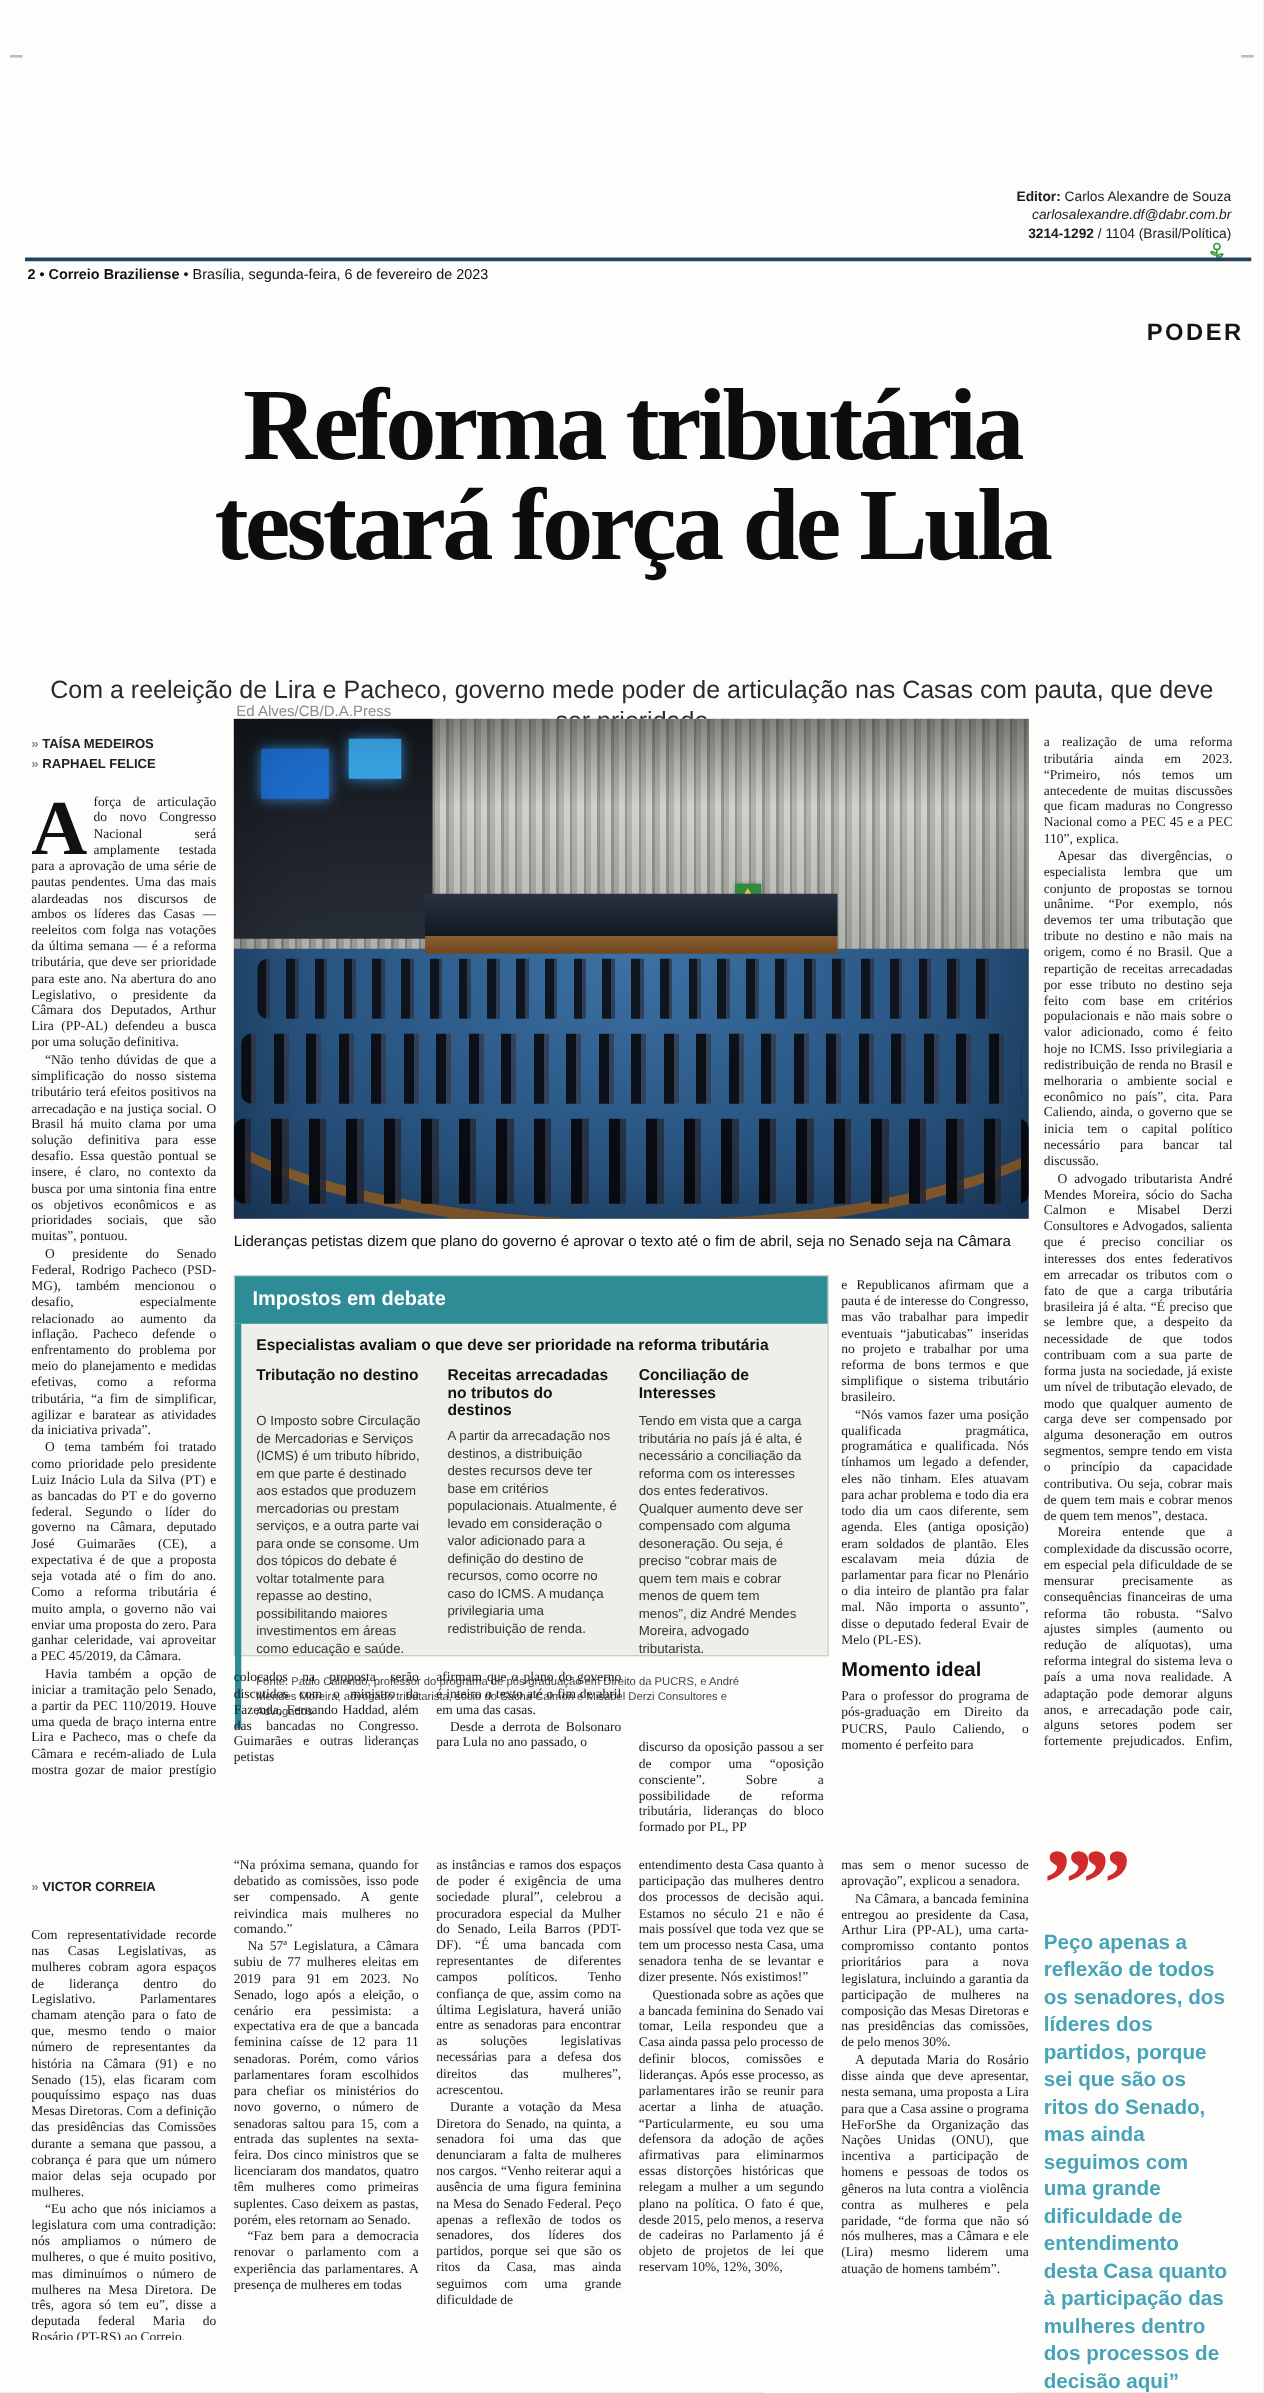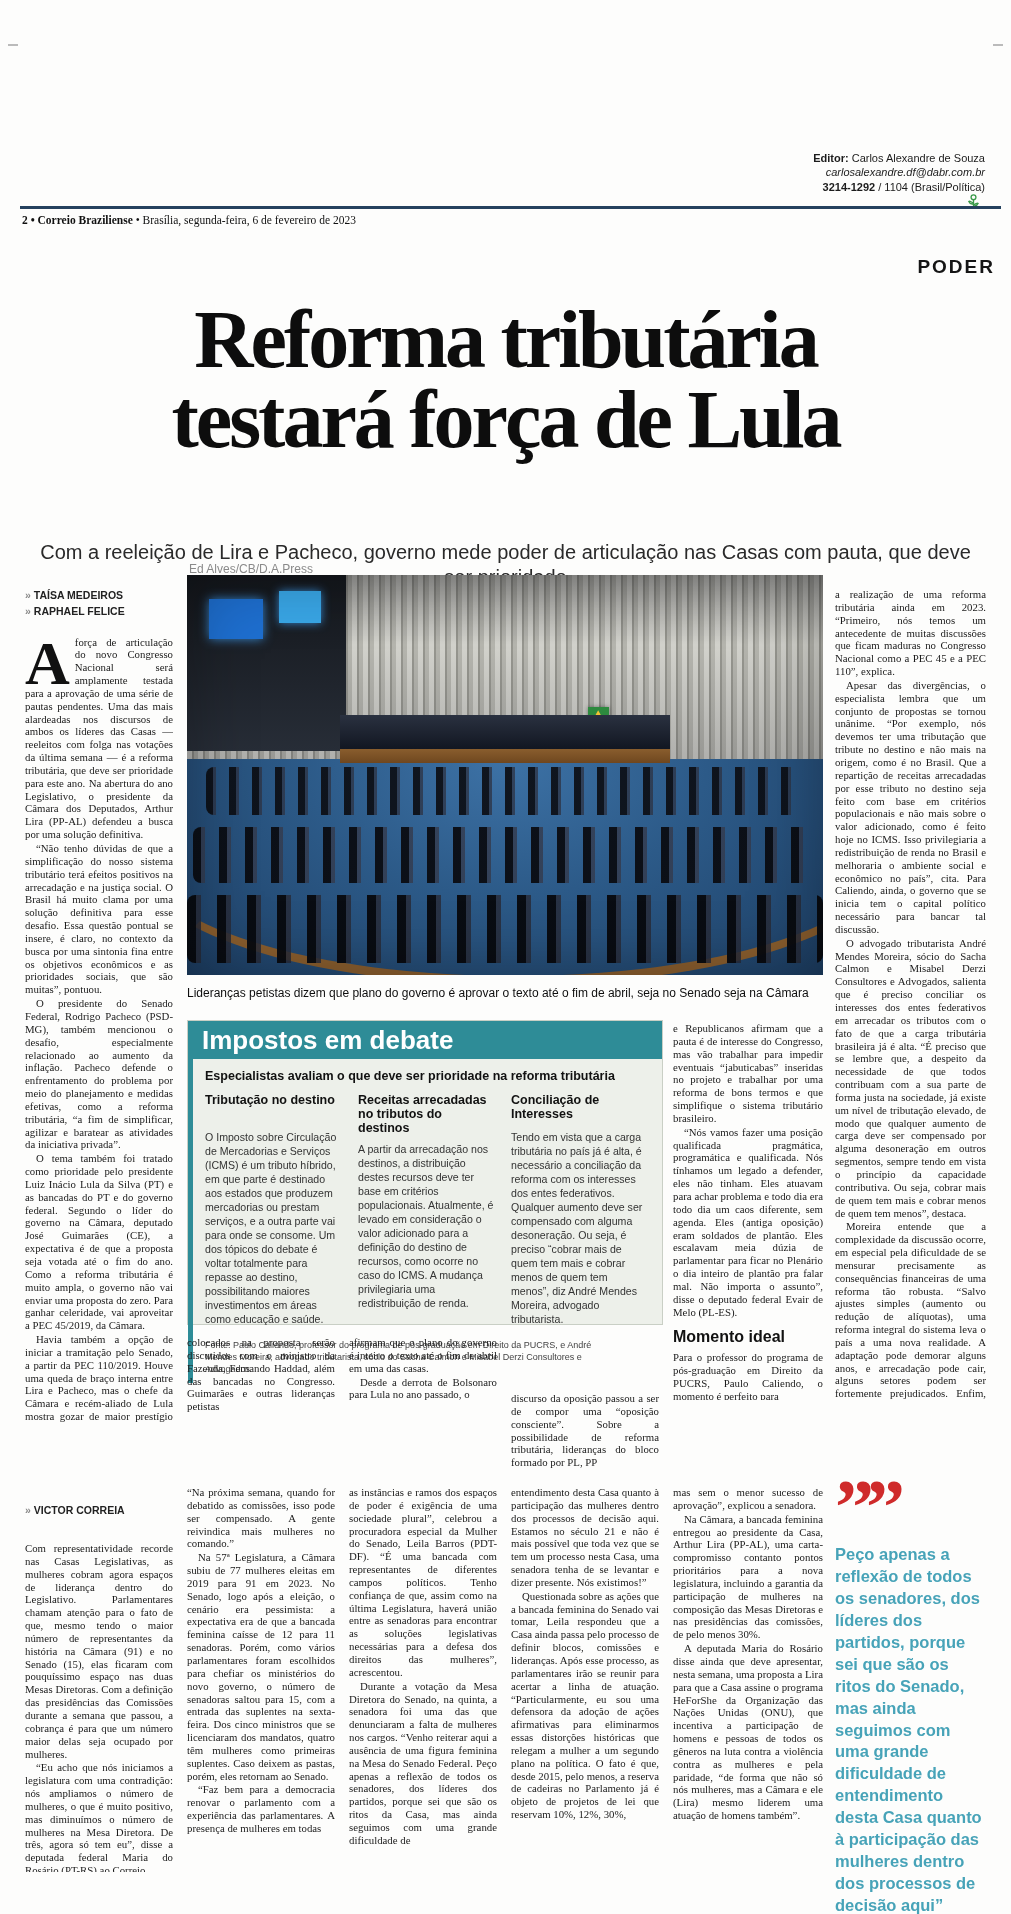--- a/index.html
+++ b/index.html
@@ -5,21 +5,21 @@
   html,body{margin:0;padding:0;background:#dcdcdc;}
   .page{position:relative;width:1011px;height:1914px;margin:0 auto;background:#fdfdfc;overflow:hidden;
         font-family:"Liberation Serif",serif;color:#151515;}
   .abs{position:absolute;}
   
   .section-title{font-family:"Liberation Sans",sans-serif;font-weight:bold;font-size:88px;line-height:1;
                  letter-spacing:-3px;color:#2a7d96;}
   .editor-block{font-family:"Liberation Sans",sans-serif;font-size:11px;line-height:1.3;text-align:right;color:#1c1c1c;}
   .editor-block .em{font-style:italic;}
   .navy-rule{height:3px;background:#25415e;}
-  .dateline{font-family:Liberation Serif, serif;font-size:11.5px;color:#111;}
+  .dateline{font-family:Liberation Sans, sans-serif;font-size:11.5px;color:#111;}
   .crop-mark{width:10px;height:2px;background:#bbb;}
   .plant-icon{width:15px;height:18px;}
   
   .kicker{font-family:"Liberation Sans",sans-serif;font-weight:bold;font-size:19px;letter-spacing:2px;text-align:center;}
   .headline{font-weight:bold;font-size:82px;line-height:.98;letter-spacing:-3px;text-align:center;color:#0d0d0d;}
   .subhead{font-family:"Liberation Sans",sans-serif;font-size:20px;line-height:1.25;text-align:center;color:#2a2a2a;}
   
   .col{position:absolute;width:148px;font-size:10.8px;line-height:1.19;text-align:justify;overflow:hidden;
        hyphens:auto;-webkit-hyphens:auto;color:#1a1a1a;}
   .col p{margin:0;}
@@ -58,21 +58,21 @@
   .ph-flag{left:63%;top:33%;width:21px;height:33px;background:#2d8a3e;box-shadow:0 0 4px rgba(0,0,0,.4);}
   .ph-flag-diamond{left:0;top:0;width:100%;height:100%;background:#f2c335;
      clip-path:polygon(50% 10%,85% 50%,50% 90%,15% 50%);}
   .ph-flag-circle{left:50%;top:50%;width:9px;height:9px;margin:-4.5px 0 0 -4.5px;border-radius:50%;background:#1b3d8f;}
   .ph-vignette{left:0;top:0;right:0;bottom:0;box-shadow:inset 0 0 70px rgba(0,0,0,.30);}
   .photo-credit{font-family:"Liberation Sans",sans-serif;font-size:12px;color:#8a8a8a;}
   .caption{font-family:"Liberation Sans",sans-serif;font-weight:normal;font-size:12px;color:#0e0e0e;}
   
   .infobox{position:absolute;background:#edf0ea;border:1px solid #c9cfc5;}
   .infobox-header{height:38px;background:#2e8c97;color:#fff;font-family:"Liberation Sans",sans-serif;
-      font-weight:bold;font-size:26px;line-height:38px;padding-left:14px;}
+      font-weight:bold;font-size:16px;line-height:38px;padding-left:14px;}
   .infobox-body{position:relative;border-left:5px solid #2e8c97;padding:10px 14px 8px 12px;
       font-family:"Liberation Sans",sans-serif;}
   .infobox-subtitle{font-weight:bold;font-size:12.5px;color:#111;margin-bottom:10px;}
   .infobox-cols{display:flex;gap:16px;}
   .infobox-col{flex:1;}
   .infobox-col h4{margin:0 0 8px 0;font-size:12.5px;color:#111;min-height:30px;}
   .infobox-col p{margin:0;font-size:10.6px;line-height:1.32;color:#333;}
   .infobox-source{margin-top:12px;font-size:9px;line-height:1.35;color:#444;width:88%;}
   
   .headline2{font-weight:bold;font-size:42px;line-height:1;letter-spacing:-1px;color:#0d0d0d;}

